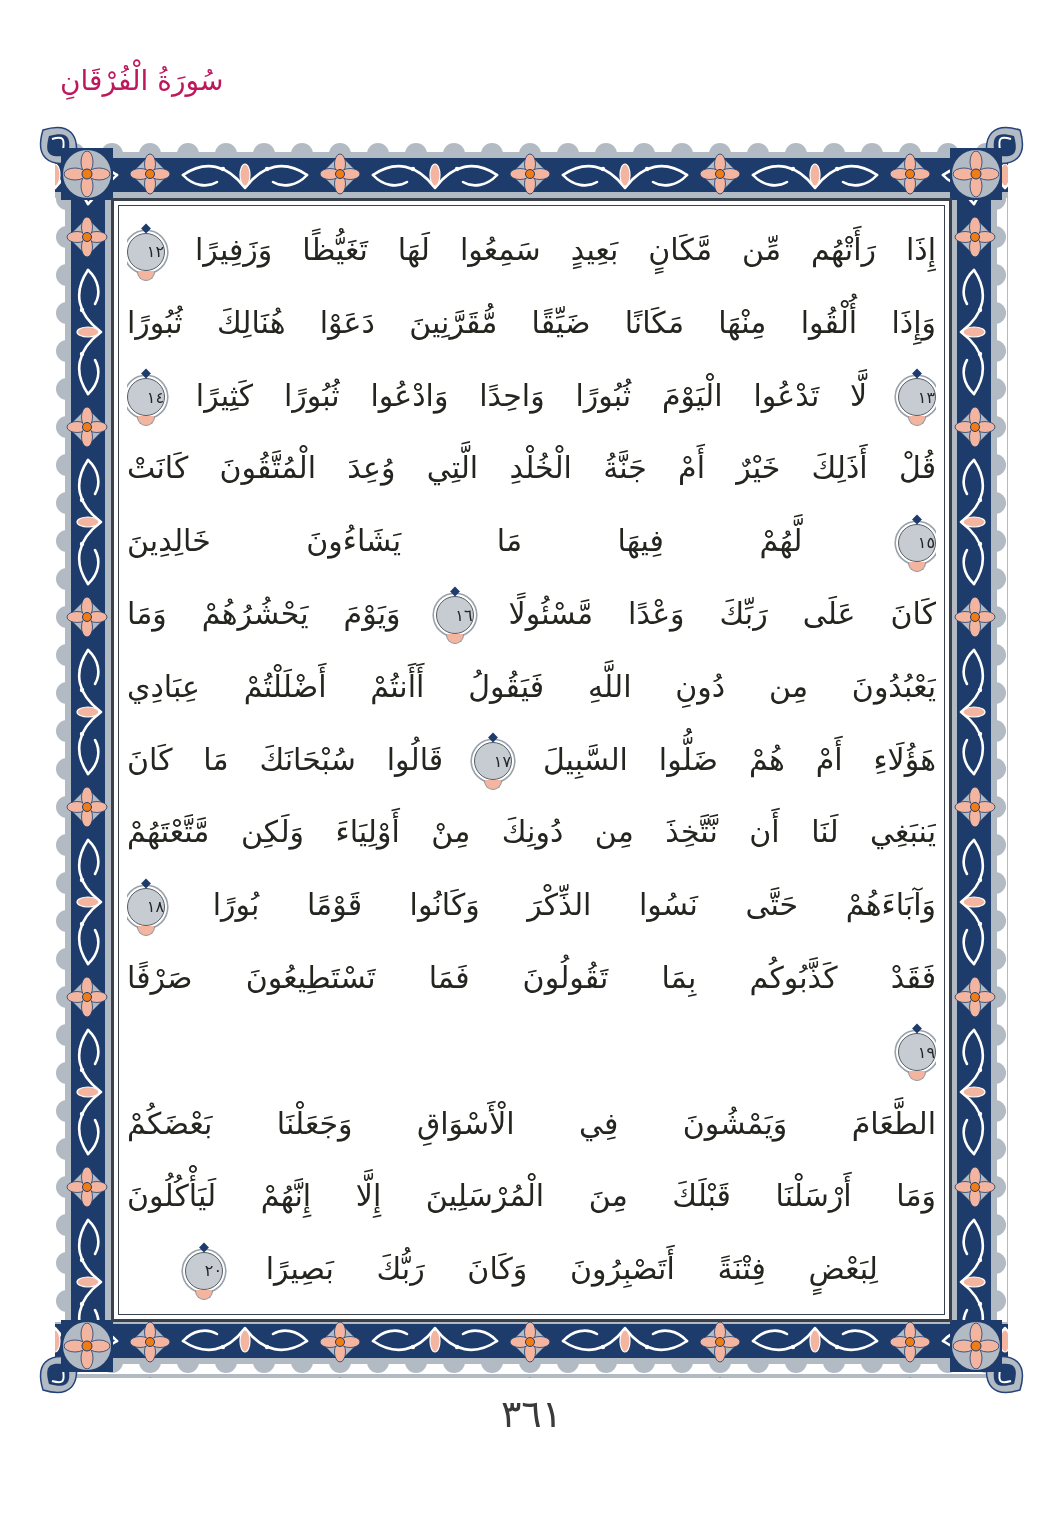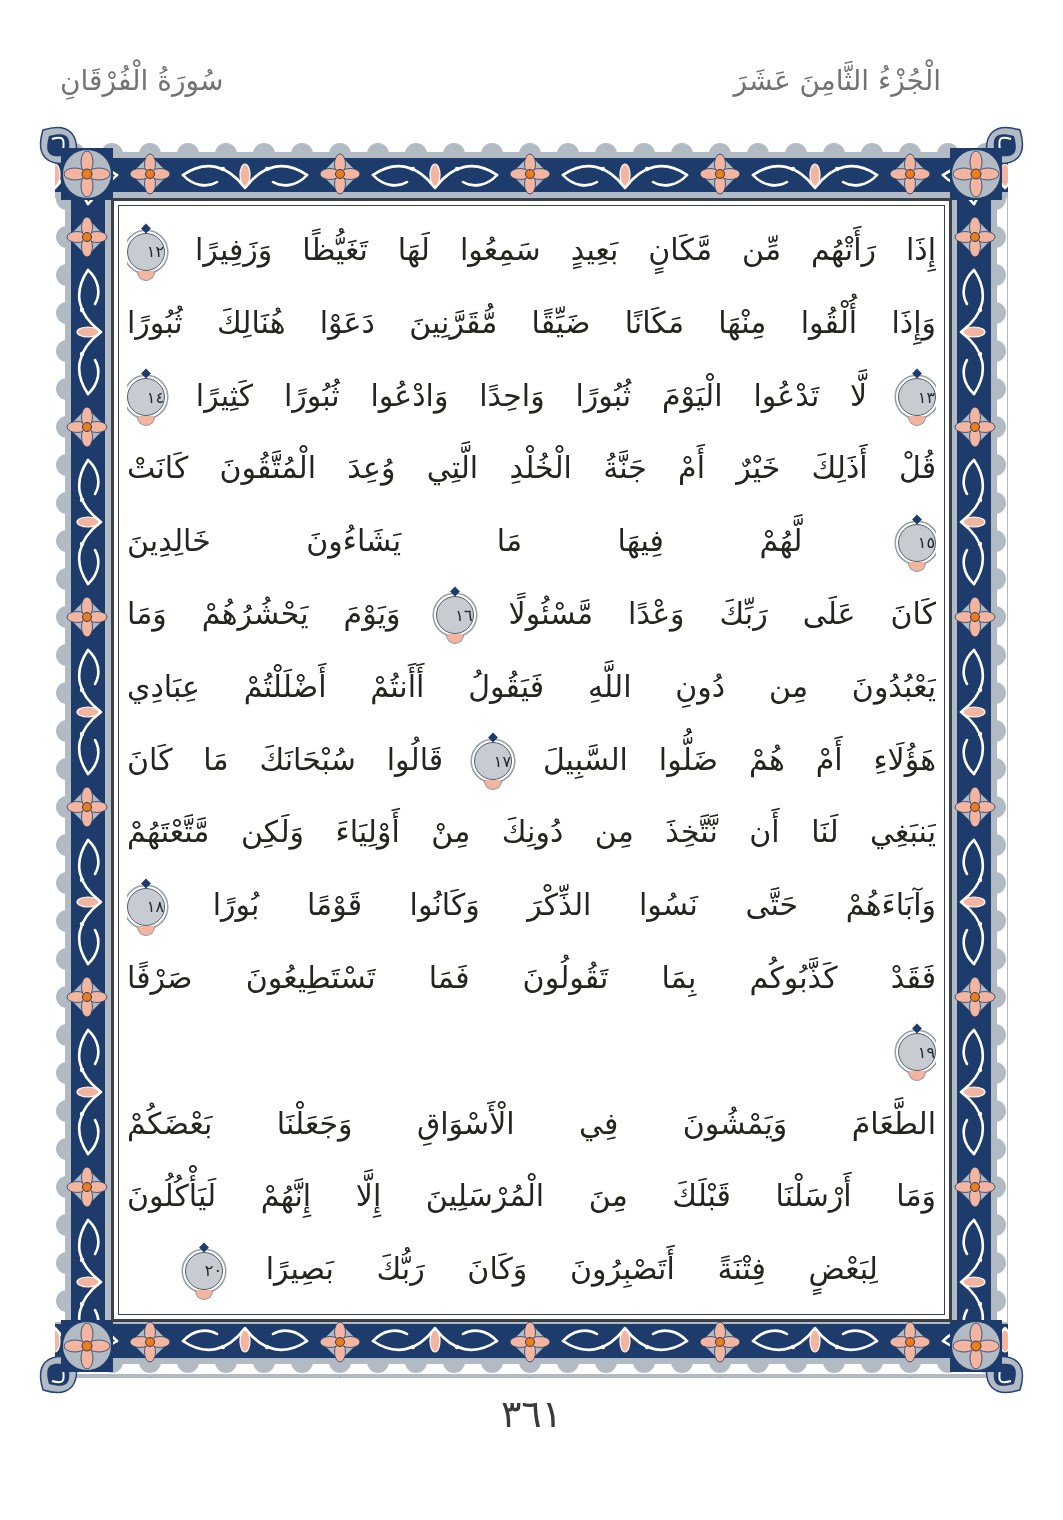--- a/index.html
+++ b/index.html
@@ -2,21 +2,21 @@
 <html style="--navy: #1d3c6c; --steel: #b2bac4; --salmon: #f4b5a0; --orange: #ee7d18; --ink: #24251f; --marker_fill: #c7ccd2;"><head>
 <meta charset="utf-8">
 <style>
   html,body { margin:0; padding:0; background:#ffffff; }
   .page {
     position:relative; width:1063px; height:1520px; background:#ffffff;
     font-family:"DejaVu Sans", sans-serif; overflow:hidden;
   }
   
   .running-head {
-    position:absolute; top:64px; font-size:28px; color:#737373;
+    position:absolute; top:64px; font-size:28px; color:#be185d;
     font-family:"DejaVu Sans", sans-serif; white-space:nowrap;
   }
   .head-surah { left:60px; }
   .head-juz   { right:122px; }
   
   .frame { position:absolute; left:55px; top:142px; width:953px; height:1236px; }
   .frame svg.border-svg { position:absolute; left:0; top:0; overflow:visible; }
   .tf-outer { position:absolute; inset:56px; border:3px solid #39424c; background:#ffffff; }
   .tf-inner { position:absolute; inset:4px; border:1px solid #39424c; }
   
@@ -55,21 +55,20 @@
     position:absolute; top:1392px; left:0; right:0; text-align:center;
     font-size:38px; color:#3a3a3a; font-family:"DejaVu Sans", sans-serif;
   }
 </style>
 </head>
 <body>
 
 <div class="page">
 
   <div class="running-head head-surah">سُورَةُ الْفُرْقَانِ</div>
-  <div class="running-head head-juz">الْجُزْءُ الثَّامِنَ عَشَرَ</div>
 
   <div class="frame">
     <svg class="border-svg" width="953" height="1236" viewBox="0 0 953 1236" xmlns="http://www.w3.org/2000/svg">
       <defs>
         <g id="motif">
           <rect x="0" y="0" width="190" height="56" fill="#ffffff"></rect>
           <rect x="0" y="10" width="190" height="8" fill="#b2bac4"></rect>
           <g fill="#b2bac4">
             <circle cx="19" cy="12" r="11"></circle>
               <circle cx="57" cy="12" r="11"></circle>

